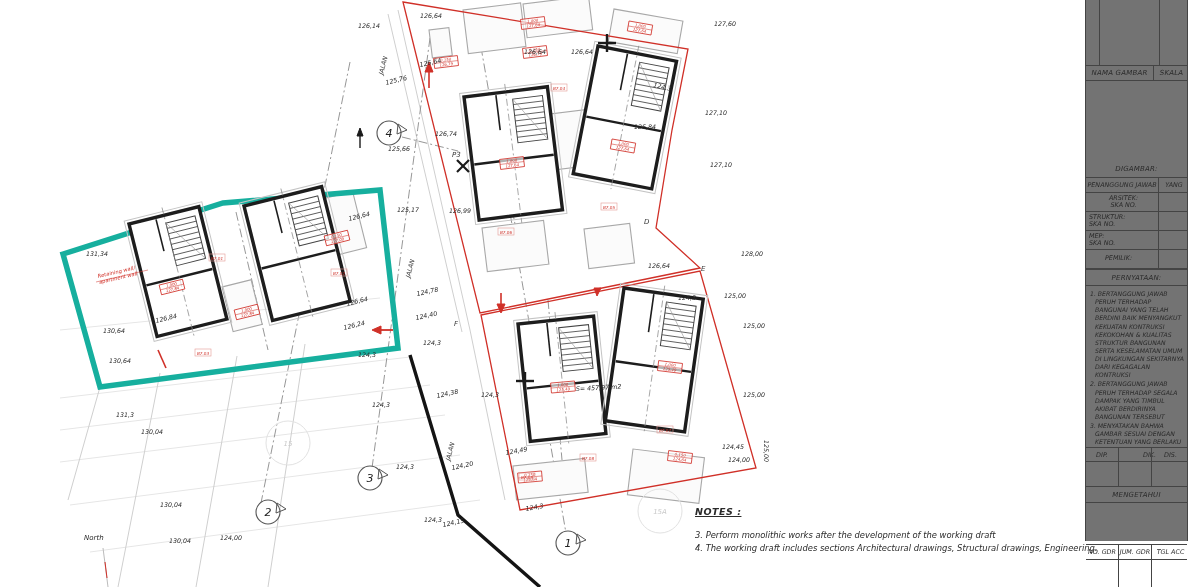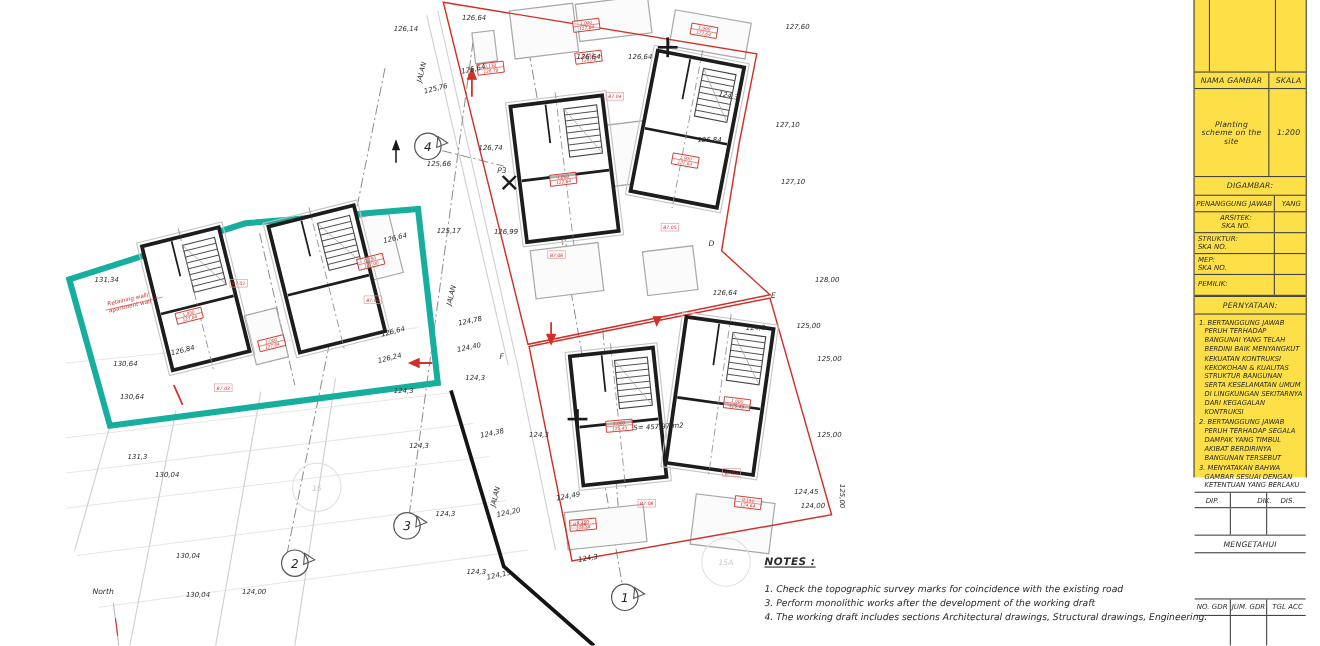--- a/index.html
+++ b/index.html
@@ -9,22 +9,22 @@
   #plan-svg{position:absolute;left:0;top:0;}
   .lbl{font:italic 6.3px "DejaVu Sans",sans-serif;fill:#2a2a2a;}
   .lbl-big{font:italic 7px "DejaVu Sans",sans-serif;fill:#2a2a2a;}
   .grid-letter{font:italic 7px "DejaVu Sans",sans-serif;fill:#333;}
   .bubble-num{font:italic 11px "DejaVu Sans",sans-serif;fill:#222;text-anchor:middle;}
   .refc-num{font:italic 7px "DejaVu Sans",sans-serif;fill:#c9c9c9;text-anchor:middle;}
   .lvl-txt{font:italic 3.9px "DejaVu Sans",sans-serif;fill:#d03028;text-anchor:middle;}
   .tag-txt{font:italic 4.2px "DejaVu Sans",sans-serif;fill:#d03028;text-anchor:middle;}
   .ret-txt{font:italic 5.2px "DejaVu Sans",sans-serif;fill:#d03028;}
   
-  #title-block{position:absolute;left:1085px;top:0;width:103px;height:434px;
-    border-left:1px solid #444;border-right:1px solid #444;background:#fde047;
+  #title-block{position:absolute;left:1085px;top:0;width:103px;height:541px;
+    border-left:1px solid #444;border-right:1px solid #444;background:#737373;
     font-style:italic;box-sizing:border-box;}
   .tb-row{position:absolute;left:0;width:100%;box-sizing:border-box;border-bottom:1px solid #444;}
   .tb-center{display:flex;align-items:center;justify-content:center;text-align:center;}
   .tb-cell{position:absolute;top:0;bottom:0;box-sizing:border-box;display:flex;
     align-items:center;justify-content:center;text-align:center;}
   .tb-vline{border-left:1px solid #444;}
   .tb-small{font-size:7px;letter-spacing:.2px;}
   .tb-tiny{font-size:6.4px;}
   #tb-statements{position:absolute;left:2px;right:2px;top:290px;height:155px;
     font-size:6.15px;line-height:1.32;overflow:hidden;}
@@ -459,43 +459,38 @@
     <g id="g-retnote">
         <text x="98" y="278" class="ret-txt" transform="rotate(-13 98 278)">Retaining wall/</text>
         <text x="98" y="284.2" class="ret-txt" transform="rotate(-13 98 278)">apartment wall</text>
         <line x1="96" y1="282" x2="148" y2="270" stroke="#d03028" stroke-width="0.5"></line>
       </g>
   </svg>
 
   <div id="notes">
     <div id="notes-heading">NOTES :</div>
     <div id="notes-list">
-        <div>1. Check the topographic survey marks for coincidence with the existing road</div>
         <div>3. Perform monolithic works after the development of the working draft</div>
         <div>4. The working draft includes sections Architectural drawings, Structural drawings, Engineering.</div>
       </div>
   </div>
 
   <div id="title-block">
 
     <div class="tb-row" style="top:0;height:66px;">
       <div class="tb-cell" style="left:0;width:13px;"></div>
       <div class="tb-cell tb-vline" style="left:13px;width:60px;"></div>
       <div class="tb-cell tb-vline" style="left:73px;width:30px;"></div>
     </div>
 
     <div class="tb-row" style="top:66px;height:15px;">
       <div class="tb-cell tb-small" style="left:0;width:67px;">NAMA GAMBAR</div>
       <div class="tb-cell tb-vline tb-small" style="left:67px;width:36px;">SKALA</div>
     </div>
 
-    <div class="tb-row" style="top:81px;height:80px;">
-      <div class="tb-cell tb-small" style="left:0;width:67px;padding:0 3px;">Planting scheme on the site</div>
-      <div class="tb-cell tb-vline tb-small" style="left:67px;width:36px;">1:200</div>
-    </div>
 
     <div class="tb-row tb-center tb-small" style="top:161px;height:17px;">DIGAMBAR:</div>
 
     <div class="tb-row" style="top:178px;height:15px;">
       <div class="tb-cell tb-tiny" style="left:0;width:72px;">PENANGGUNG JAWAB</div>
       <div class="tb-cell tb-vline tb-tiny" style="left:72px;width:31px;">YANG</div>
     </div>
 
     <div id="tb-parties">
         <div class="tb-row" style="top: 193px; height: 19px;">
@@ -507,21 +502,21 @@
           <div class="tb-cell tb-tiny" style="left:0;width:72px;justify-content:flex-start;
       padding-left:3px;text-align:left;line-height:1.1;">STRUKTUR:<br>SKA NO.</div>
     <div class="tb-cell tb-vline" style="left:72px;width:31px;"></div>
         </div>
         <div class="tb-row" style="top: 231px; height: 19px;">
           <div class="tb-cell tb-tiny" style="left:0;width:72px;justify-content:flex-start;
       padding-left:3px;text-align:left;line-height:1.1;">MEP:<br>SKA NO.</div>
     <div class="tb-cell tb-vline" style="left:72px;width:31px;"></div>
         </div>
         <div class="tb-row" style="top: 250px; height: 19px;">
-          <div class="tb-cell tb-tiny" style="left:0;width:72px;justify-content:flex-start;
+          <div class="tb-cell tb-tiny" style="left:16px;width:72px;justify-content:flex-start;
       padding-left:3px;text-align:left;line-height:1.1;">PEMILIK:</div>
     <div class="tb-cell tb-vline" style="left:72px;width:31px;"></div>
         </div>
       </div>
 
     <div class="tb-row tb-center tb-small" style="top:269px;height:17px;border-top:1px solid #444;">PERNYATAAN:</div>
 
     <div id="tb-statements">
         <div class="st">1. BERTANGGUNG JAWAB PERUH TERHADAP BANGUNAI YANG TELAH BERDINI BAIK MENYANGKUT KEKUATAN KONTRUKSI KEKOKOHAN &amp; KUALITAS STRUKTUR BANGUNAN SERTA KESELAMATAN UMUM DI LINGKUNGAN SEKITARNYA DARI KEGAGALAN KONTRUKSI</div>
         <div class="st">2. BERTANGGUNG JAWAB PERUH TERHADAP SEGALA DAMPAK YANG TIMBUL AKIBAT BERDIRINYA BANGUNAN TERSEBUT</div>

